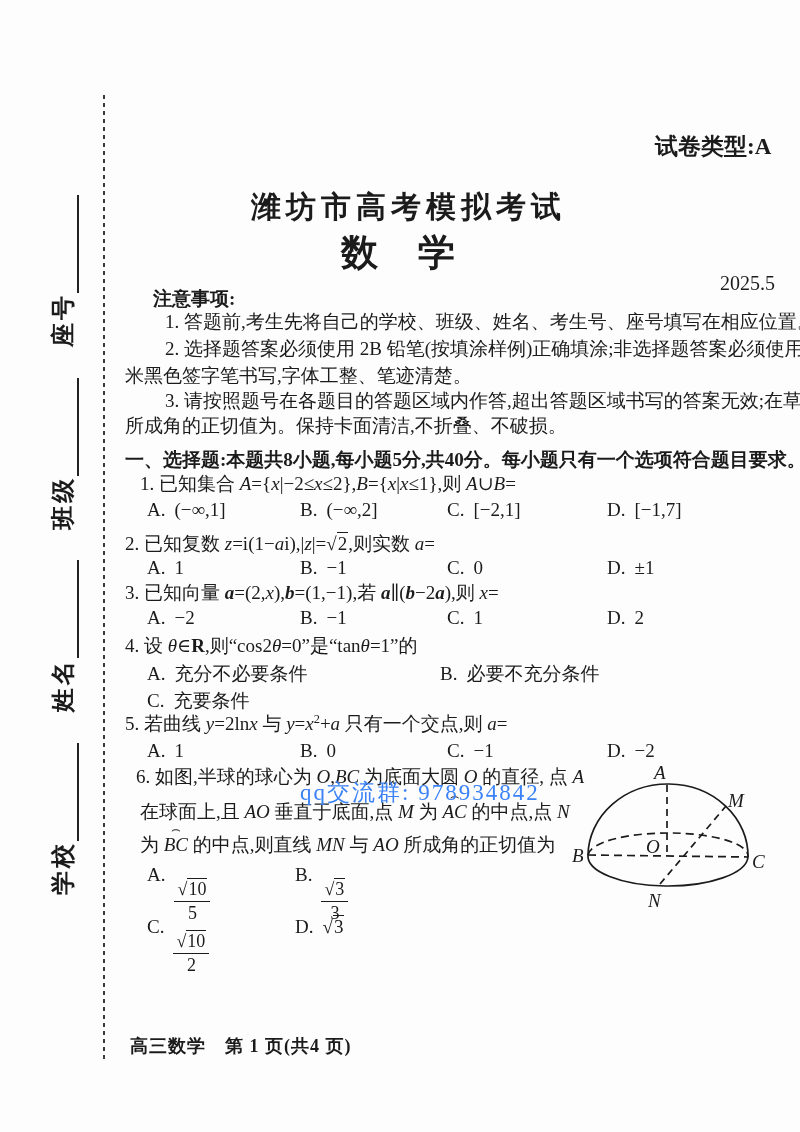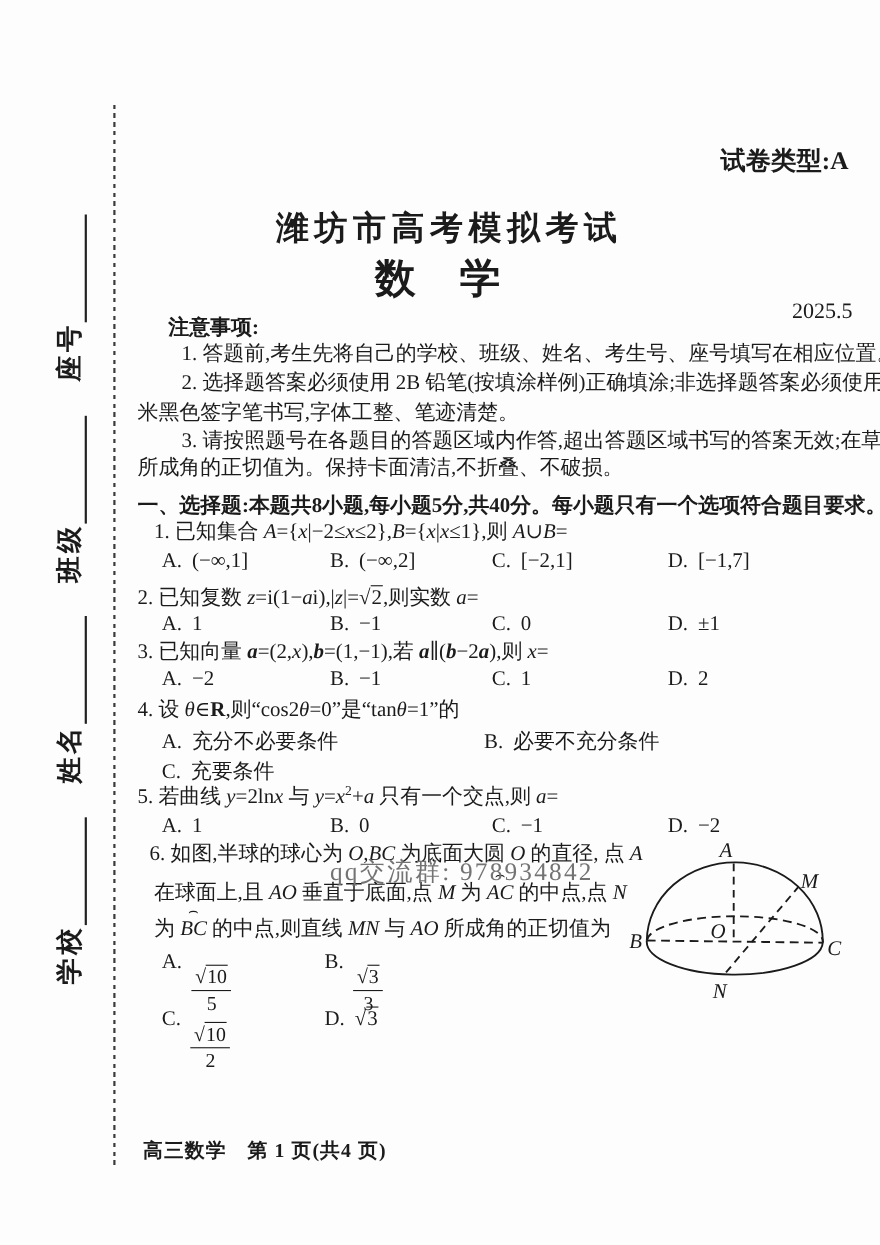--- a/index.html
+++ b/index.html
@@ -39,21 +39,21 @@
   .opts2n{display:grid;grid-template-columns:148px auto;font-size:19px;white-space:nowrap;}
   .opt .lbl{margin-right:9px;}
   
   .bar{border-top:1.6px solid #1b1b1b;padding:0 1px;}
   .frac{display:inline-flex;flex-direction:column;align-items:center;vertical-align:-14px;line-height:1.15;font-size:18px;}
   .frac .num{border-bottom:1.6px solid #1b1b1b;padding:0 3px 1px 3px;}
   .frac .den{padding-top:1px;}
   .arc{position:relative;display:inline-block;}
   .arc::before{content:"⌢";position:absolute;left:50%;top:-0.72em;transform:translateX(-50%);font-size:0.78em;line-height:1;}
   
-  .watermark{left:300px;top:777px;font-size:23px;color:#737373;letter-spacing:2px;white-space:nowrap;}
+  .watermark{left:300px;top:777px;font-size:23px;color:#3b82f6;letter-spacing:2px;white-space:nowrap;}
   
   .fig{left:550px;top:755px;}
   .fig text{font-size:19px;font-style:italic;font-family:"Liberation Serif","DejaVu Serif",serif;fill:#1b1b1b;}
   
   .footer{left:130px;top:1034px;width:670px;text-align:left;font-size:18px;font-weight:bold;letter-spacing:1px;}
 </style>
 </head>
 <body>
 
 <div class="abs seal-dash"></div>

